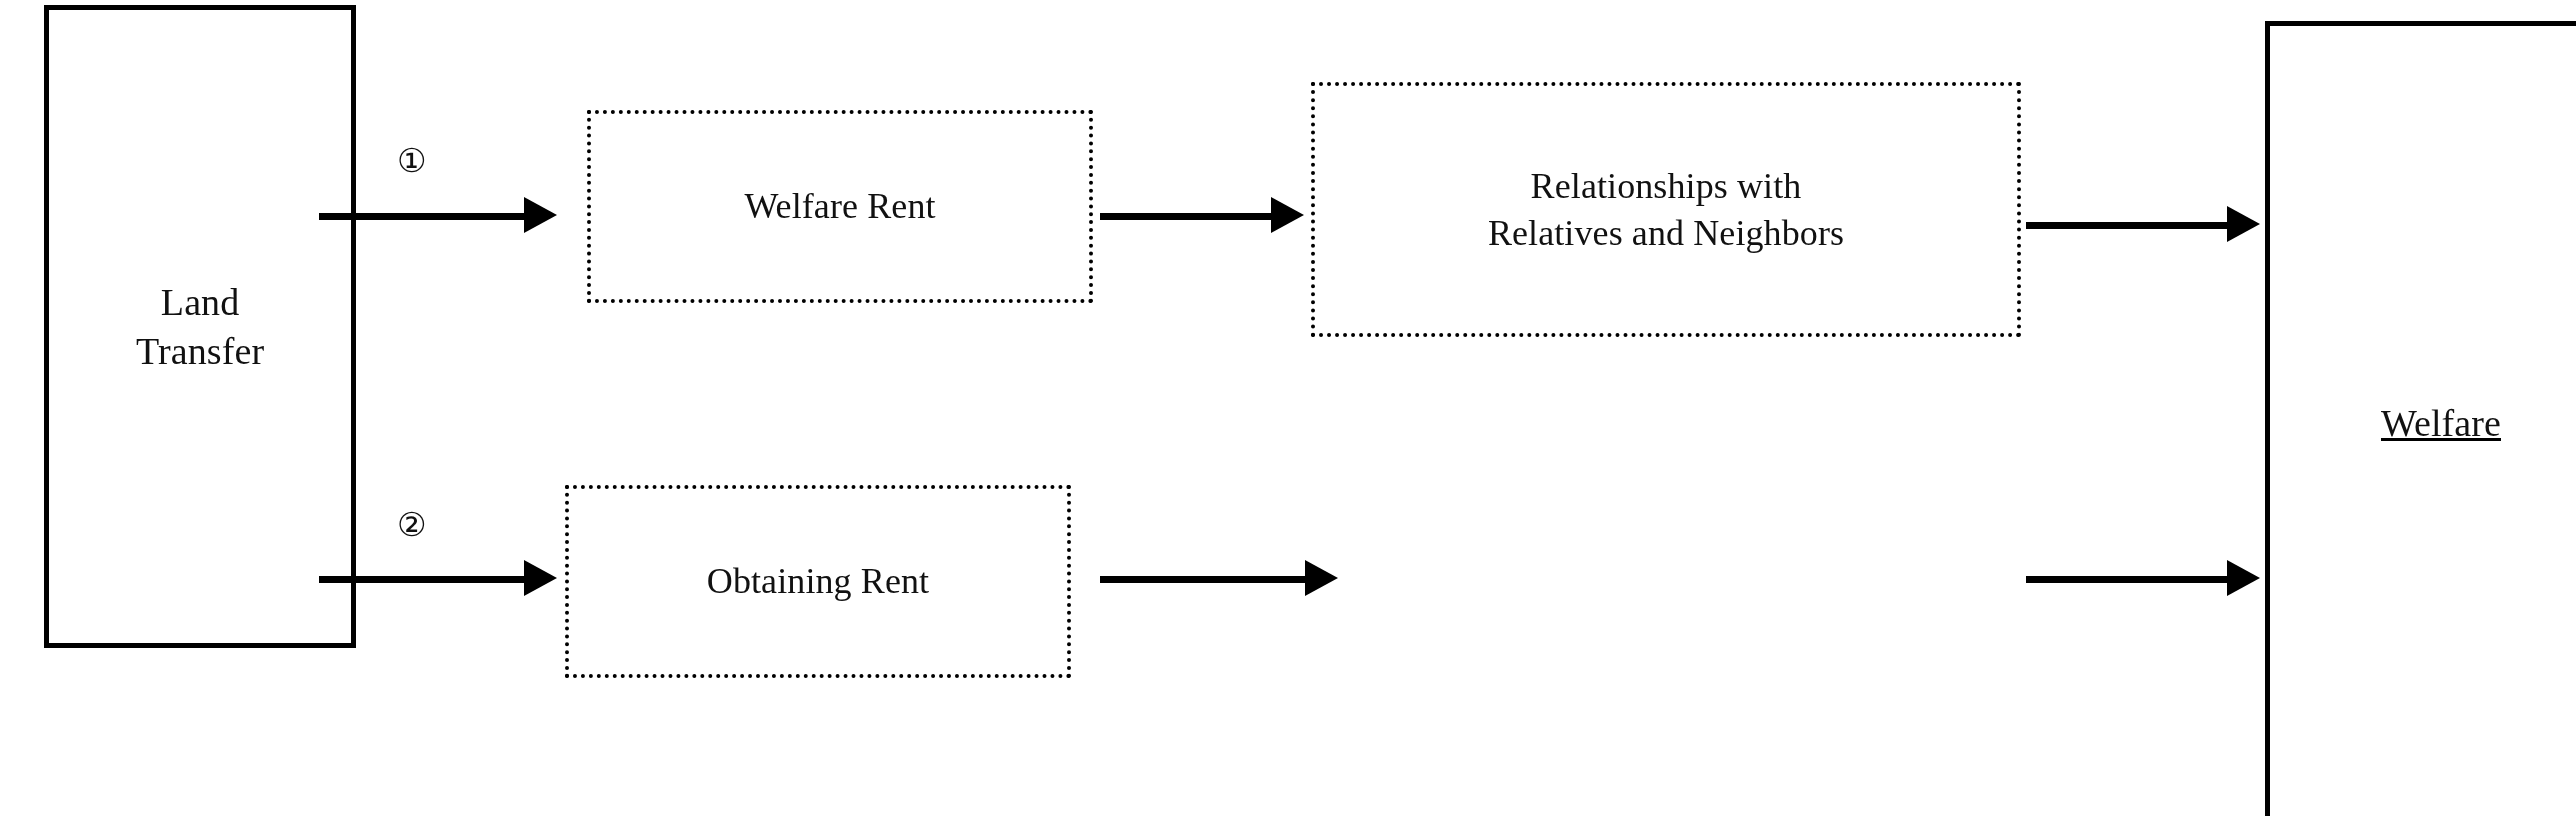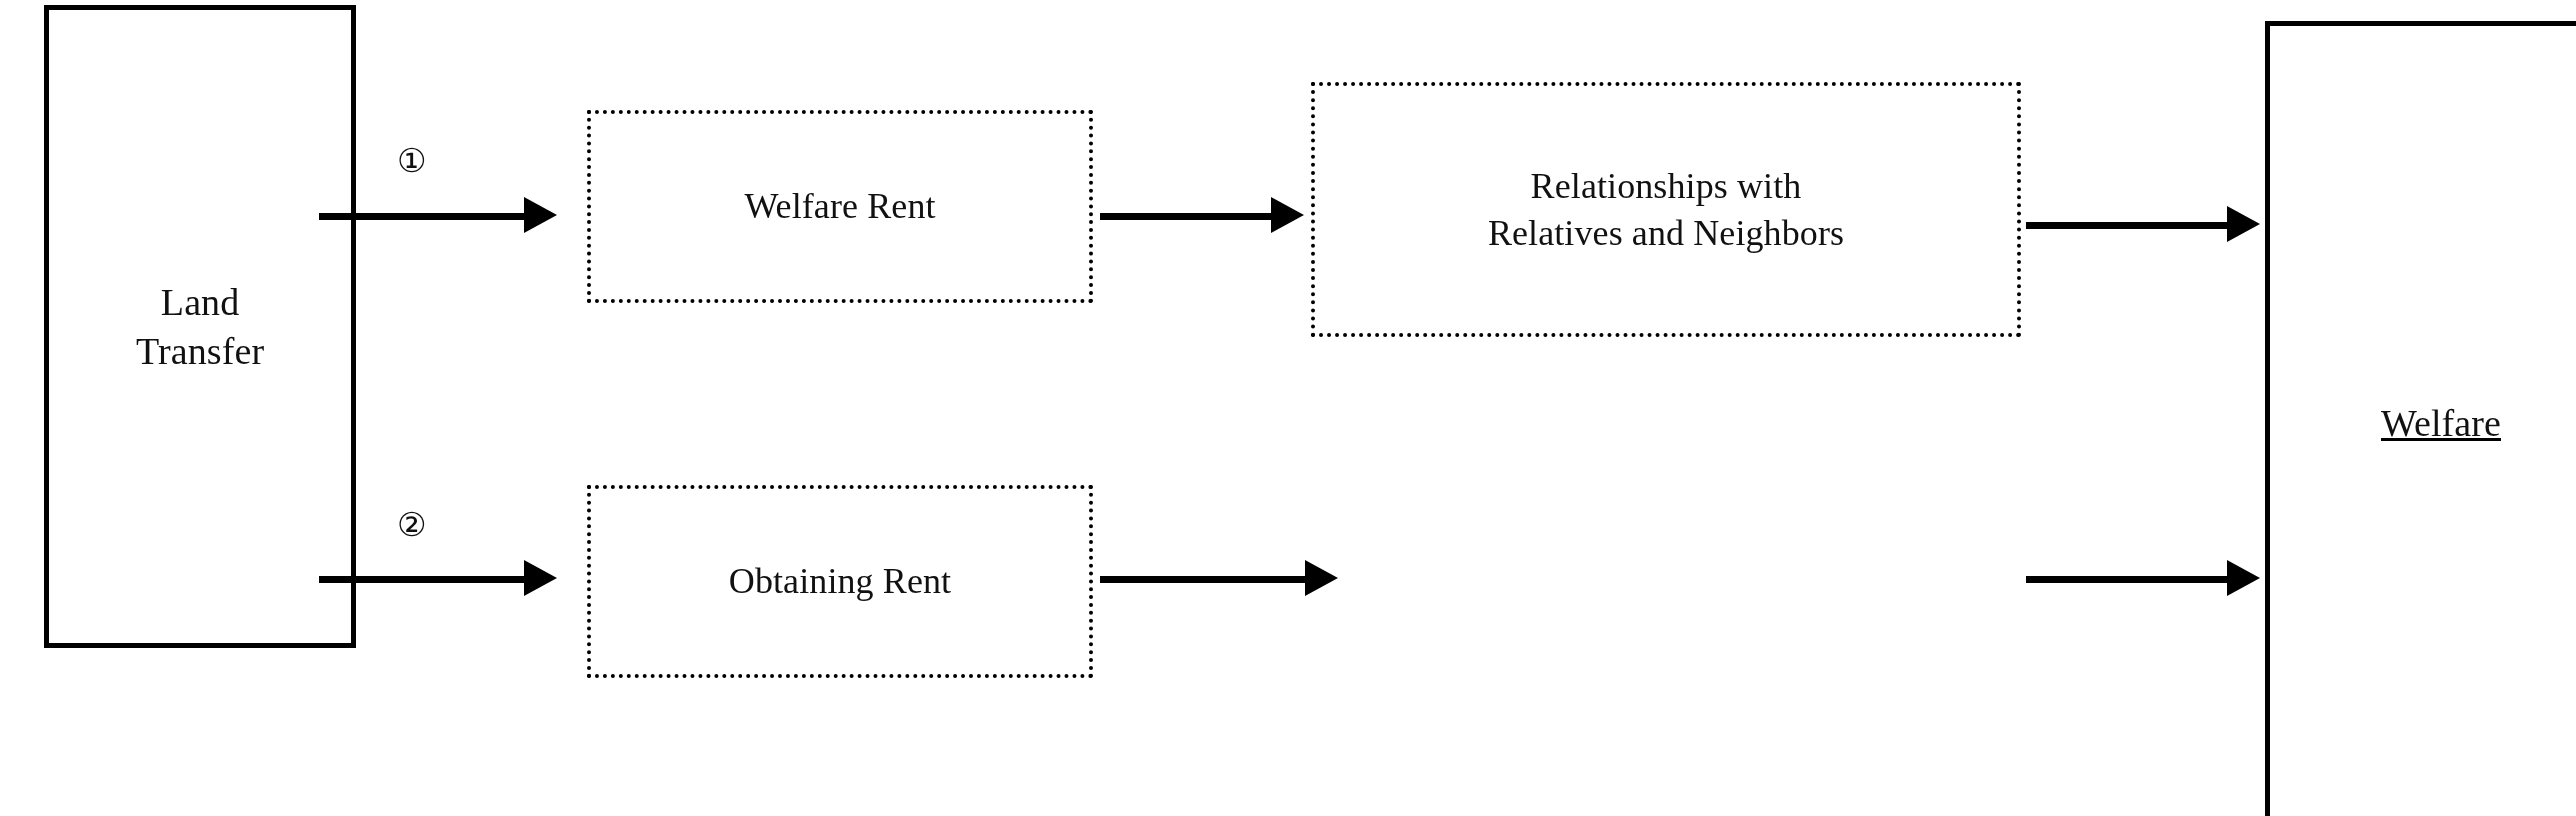--- a/index.html
+++ b/index.html
@@ -41,21 +41,21 @@
     color: #111111;
   }
   .box-label.big {
     font-size: 38px;
   }
 
   
   #box-land-transfer   { left: 3.1px;    top: 5px;    width: 312px;  height: 643px; margin-left: 41px; }
   #box-implicit-rent   { left: 587px;  top: 110px;  width: 506px;  height: 193px; }
   #box-relationships   { left: 1311px; top: 82px;  width: 710px; height: 255px; }
-  #box-obtaining-rent  { left: 587px;  top: 485px;  width: 506px;  height: 193px; text-align: center; }
+  #box-obtaining-rent  { left: 565px;  top: 485px;  width: 506px;  height: 193px; text-align: center; }
   #box-household-income{ left: 1342px; top: 488px;  width: 679px; height: 187px; }
   #box-welfare         { left: 2265px; top: 21px;    width: 352px;  height: 804px; text-decoration: underline; }
 
   
   .arrow {
     position: absolute;
     height: 0;
     display: block;
   }
   .arrow .shaft {

